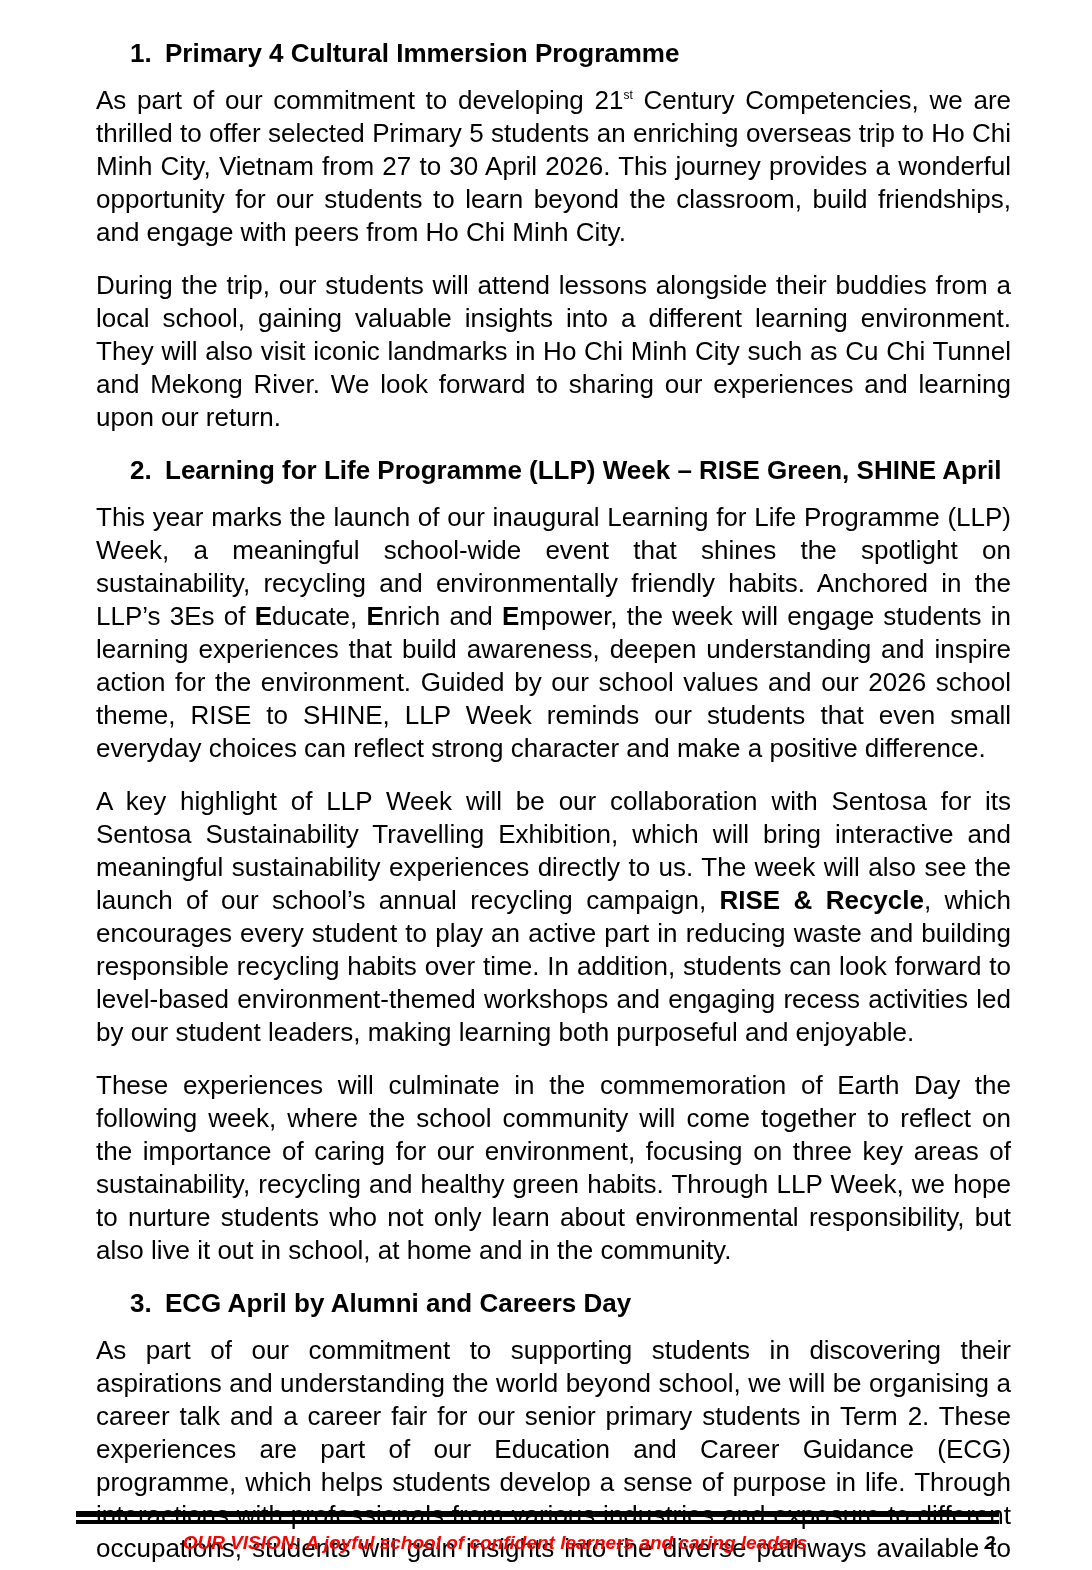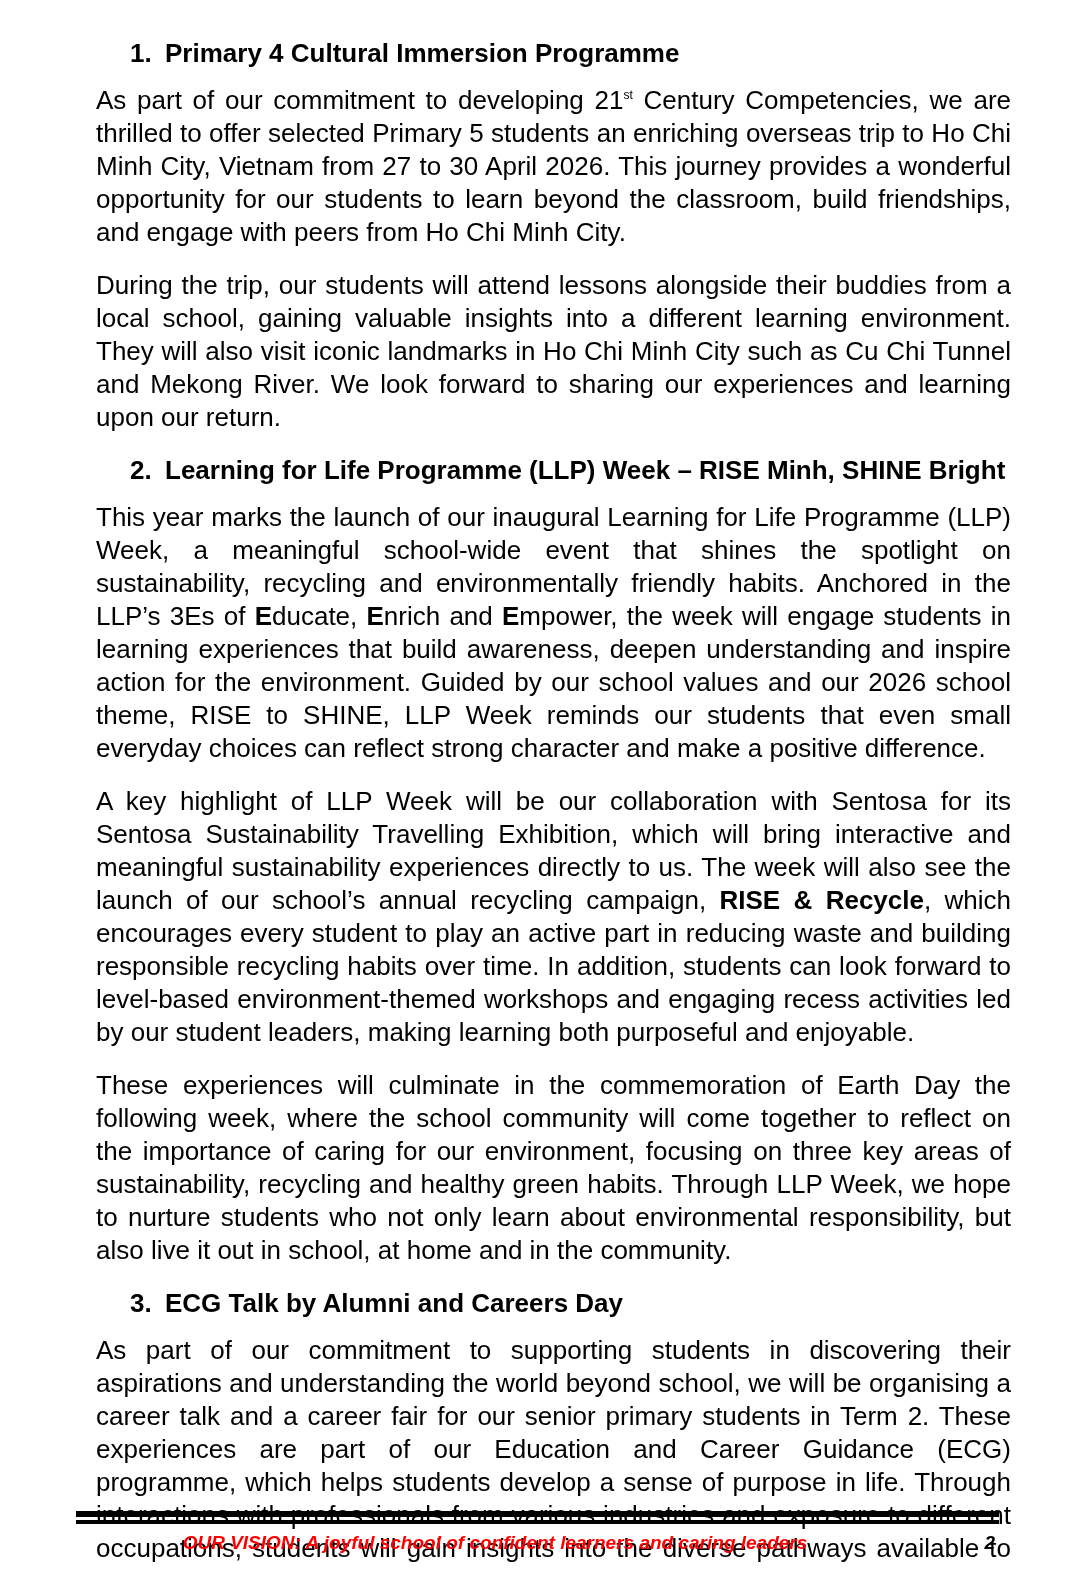--- a/index.html
+++ b/index.html
@@ -96,28 +96,28 @@
 
   <div class="content" id="content">
       <div class="heading">
         <span class="h-num">1.</span>
         <span class="h-title">Primary 4 Cultural Immersion Programme</span>
       </div>
       <p class="para"><span>As part of our commitment to developing 21</span><span class="sup">st</span><span> Century Competencies, we are thrilled to offer selected Primary 5 students an enriching overseas trip to Ho Chi Minh City, Vietnam from 27 to 30 April 2026. This journey provides a wonderful opportunity for our students to learn beyond the classroom, build friendships, and engage with peers from Ho Chi Minh City.</span></p>
       <p class="para"><span>During the trip, our students will attend lessons alongside their buddies from a local school, gaining valuable insights into a different learning environment. They will also visit iconic landmarks in Ho Chi Minh City such as Cu Chi Tunnel and Mekong River. We look forward to sharing our experiences and learning upon our return.</span></p>
       <div class="heading">
         <span class="h-num">2.</span>
-        <span class="h-title">Learning for Life Programme (LLP) Week – RISE Minh, SHINE Bright</span>
+        <span class="h-title">Learning for Life Programme (LLP) Week – RISE Green, SHINE April</span>
       </div>
       <p class="para"><span>This year marks the launch of our inaugural Learning for Life Programme (LLP) Week, a meaningful school-wide event that shines the spotlight on sustainability, recycling and environmentally friendly habits. Anchored in the LLP’s 3Es of </span><span class="b">E</span><span>ducate, </span><span class="b">E</span><span>nrich and </span><span class="b">E</span><span>mpower, the week will engage students in learning experiences that build awareness, deepen understanding and inspire action for the environment. Guided by our school values and our 2026 school theme, RISE to SHINE, LLP Week reminds our students that even small everyday choices can reflect strong character and make a positive difference.</span></p>
       <p class="para"><span>A key highlight of LLP Week will be our collaboration with Sentosa for its Sentosa Sustainability Travelling Exhibition, which will bring interactive and meaningful sustainability experiences directly to us. The week will also see the launch of our school’s annual recycling campaign, </span><span class="b">RISE &amp; Recycle</span><span>, which encourages every student to play an active part in reducing waste and building responsible recycling habits over time. In addition, students can look forward to level-based environment-themed workshops and engaging recess activities led by our student leaders, making learning both purposeful and enjoyable.</span></p>
       <p class="para"><span>These experiences will culminate in the commemoration of Earth Day the following week, where the school community will come together to reflect on the importance of caring for our environment, focusing on three key areas of sustainability, recycling and healthy green habits. Through LLP Week, we hope to nurture students who not only learn about environmental responsibility, but also live it out in school, at home and in the community.</span></p>
       <div class="heading">
         <span class="h-num">3.</span>
-        <span class="h-title">ECG Talk by Alumni and Careers Day</span>
+        <span class="h-title">ECG April by Alumni and Careers Day</span>
       </div>
       <p class="para"><span>As part of our commitment to supporting students in discovering their aspirations and understanding the world beyond school, we will be organising a career talk and a career fair for our senior primary students in Term 2. These experiences are part of our Education and Career Guidance (ECG) programme, which helps students develop a sense of purpose in life. Through interactions with professionals from various industries and exposure to different occupations, students will gain insights into the diverse pathways available to them and build greater self-awareness of their interests and strengths. With this initiative, we hope to nurture a growth mindset in our students and help them appreciate the value and contributions of all occupations in our society.</span></p>
     </div>
 
   <div class="footer">
     <div class="footer-rule"></div>
     <div class="footer-row">
       <span class="vision" style="color: rgb(255, 0, 0);">OUR VISION: A joyful school of confident learners and caring leaders</span>
       <span class="page-num">2</span>
     </div>

